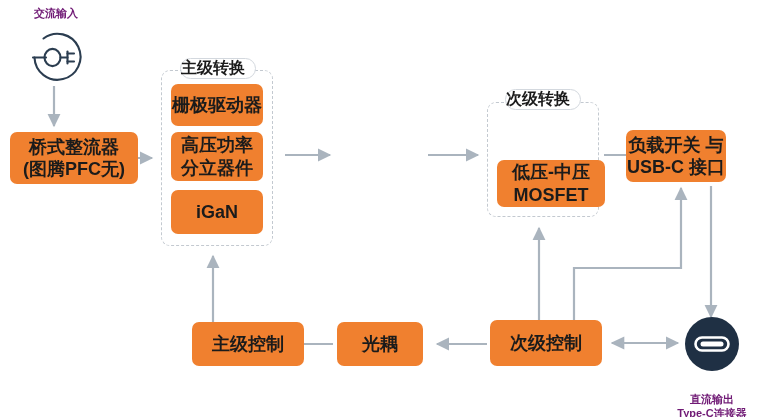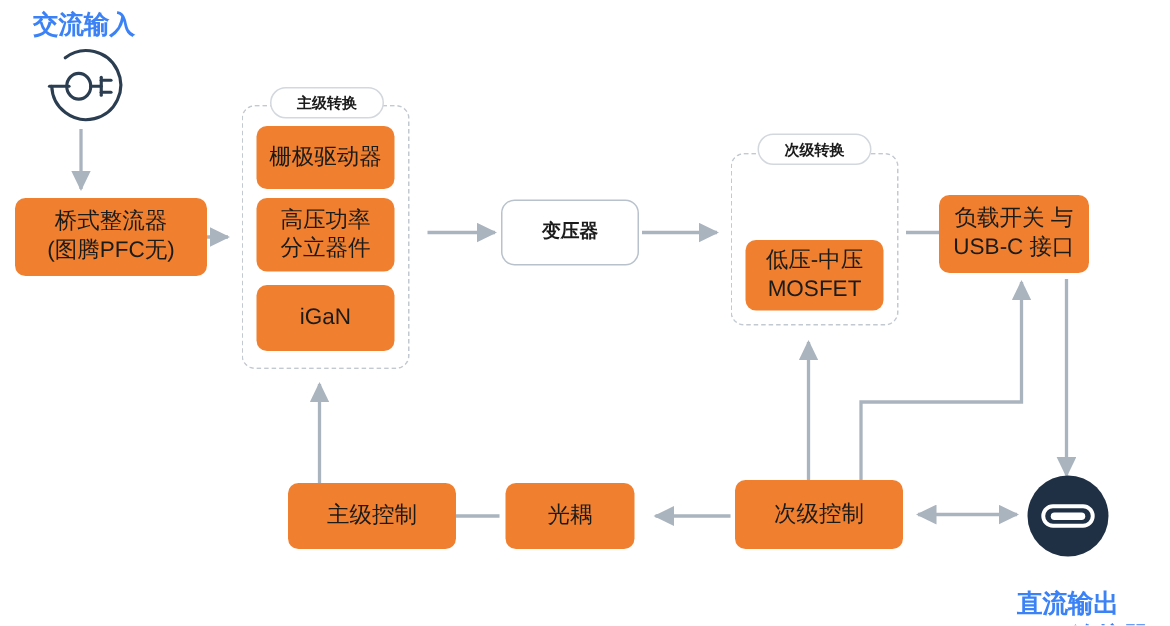--- a/index.html
+++ b/index.html
@@ -31,22 +31,22 @@
     display: flex;
     align-items: center;
     justify-content: center;
     text-align: center;
     line-height: 1.25;
   }
   .box-orange {
     background: #F0802F;
     color: #1b1b1b;
     border-radius: 7px;
-    font-weight: normal;
-    font-size: 15px;
+    font-weight: bold;
+    font-size: 18px;
   }
   .box-white {
     background: #ffffff;
     border: 1px solid #b9c2cc;
     border-radius: 9px;
     color: #1b1b1b;
     font-weight: bold;
     font-size: 12.5px;
   }
   .group-frame {
@@ -57,30 +57,30 @@
     background: #ffffff;
   }
   .group-label {
     position: absolute;
     box-sizing: border-box;
     background: #ffffff;
     border: 1px solid #d3d8de;
     border-radius: 11px;
     display: flex;
     align-items: center;
-    justify-content: center;
-    font-size: 10px;
+    justify-content: flex-start;
+    font-size: 16px;
     font-weight: bold;
     color: #1b1b1b;
   }
   .plain-label {
     position: absolute;
-    color: #3b82f6;
-    font-weight: bold;
-    font-size: 17px;
+    color: #701a75;
+    font-weight: bold;
+    font-size: 11px;
     text-align: center;
     line-height: 1.3;
     white-space: pre-line;
   }
   .icon-holder {
     position: absolute;
   }
   .node span {
     display: block;
     white-space: pre-line;
@@ -158,30 +158,27 @@
     <span>栅极驱动器</span>
   </div>
   <div class="node box-orange" style="left:171px; top:132px; width:92px; height:49px;">
     <span>高压功率
 分立器件</span>
   </div>
   <div class="node box-orange" style="left:171px; top:190px; width:92px; height:44px;">
     <span>iGaN</span>
   </div>
 
-  <div class="node box-white" style="left:334px; top:133px; width:92px; height:44px;">
-    <span>变压器</span>
-  </div>
 
   <div class="group-frame" style="left:487px; top:102px; width:112px; height:115px;"></div>
   <div class="group-label" style="left:505px; top:89px; width:76px; height:21px;">
     <span>次级转换</span>
   </div>
 
-  <div class="node box-orange" style="left:497px; top:160px; width:92px; height:47px;">
+  <div class="node box-orange" style="left:497px; top:160px; width:108px; height:47px;">
     <span>低压-中压
 MOSFET</span>
   </div>
 
   <div class="node box-orange" style="left:626px; top:130px; width:100px; height:52px;">
     <span>负载开关 与
 USB-C 接口</span>
   </div>
 
   <div class="node box-orange" style="left:157px; top:322px; width:112px; height:44px;margin-left:35px;">

